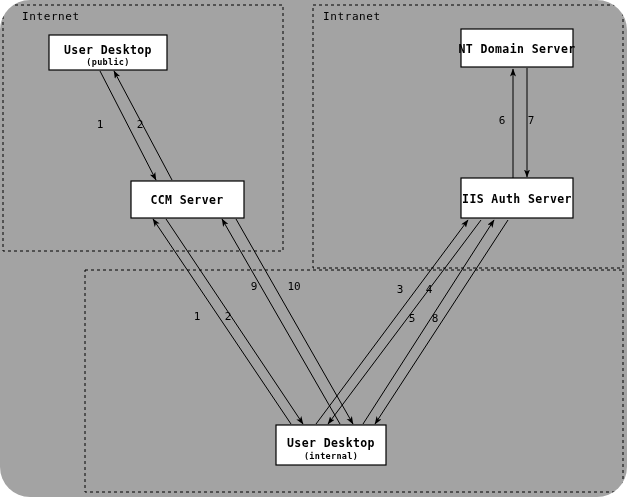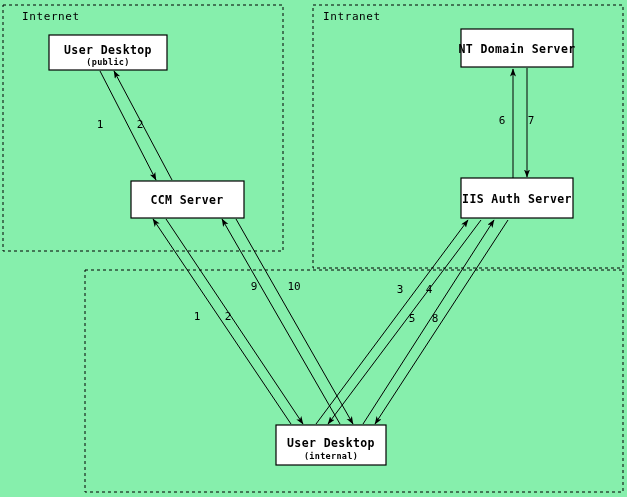--- a/index.html
+++ b/index.html
@@ -8,22 +8,23 @@
     padding: 0;
     background: #ffffff;
   }
   body {
     font-family: "DejaVu Sans Mono", "Liberation Mono", monospace;
   }
   #diagram-root {
     position: relative;
     width: 627px;
     height: 497px;
-    background: #86efac;
+    background: #a3a3a3;
     overflow: hidden;
+    border-radius: 30px;
   }
   #diagram-svg {
     position: absolute;
     top: 0;
     left: 0;
     width: 627px;
     height: 497px;
   }
   .zone-label {
     font-family: "DejaVu Sans Mono", "Liberation Mono", monospace;

